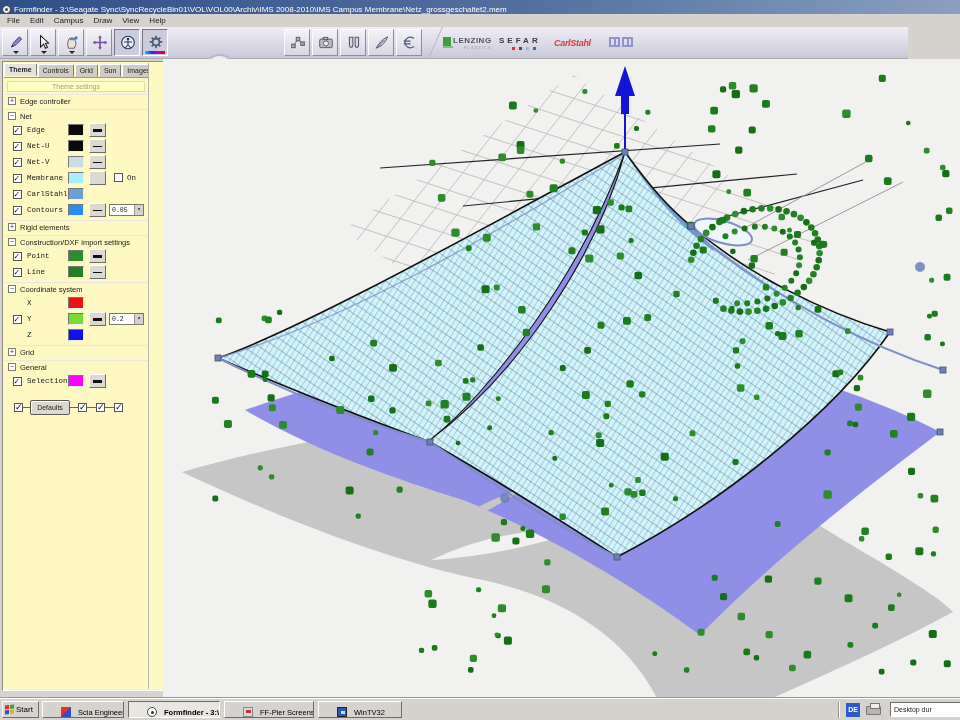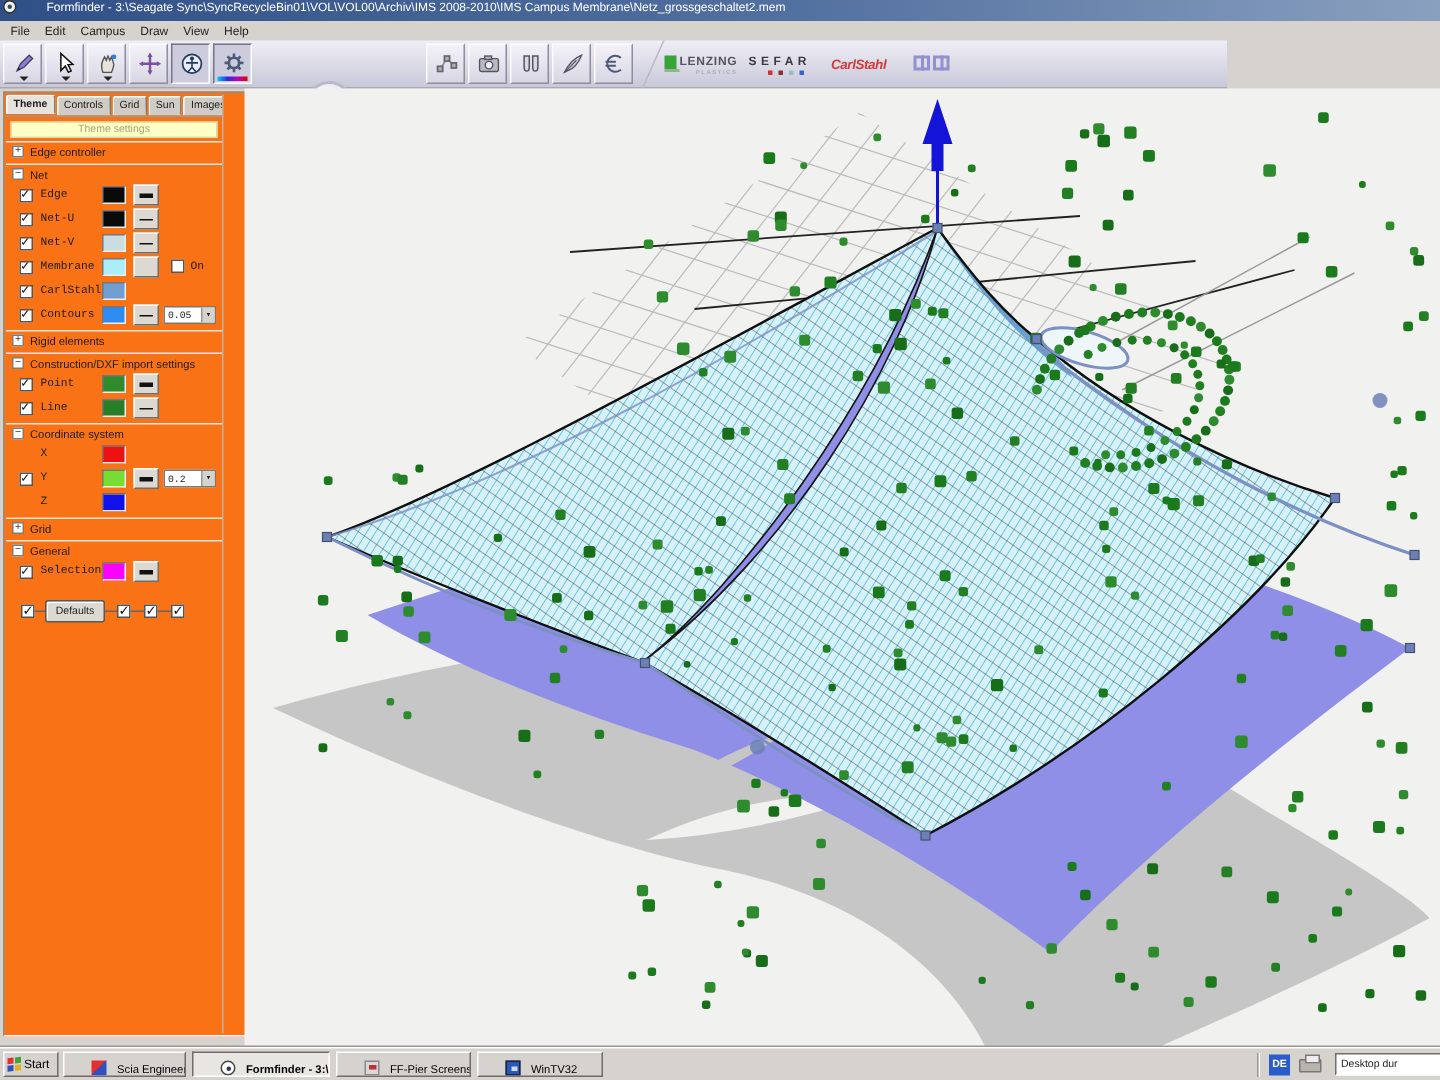--- a/index.html
+++ b/index.html
@@ -5,31 +5,31 @@
   * { box-sizing: border-box; margin: 0; padding: 0; }
   html,body { background:#555; }
   #screen {
     position: relative; width: 960px; height: 720px; overflow: hidden;
     font-family: "Liberation Sans", sans-serif; background: #d6d3ce;
     -webkit-font-smoothing: antialiased;
   }
   
   #titlebar { position:absolute; left:0; top:0; width:960px; height:14px;
     background: linear-gradient(90deg,#2f4f87,#52709f 55%,#8aa0bf);
-    display:flex; align-items:flex-start; gap:20px; padding-left:2px;
+    display:flex; align-items:flex-end; gap:3px; padding-left:2px;
     color:#fff; font-size:8px; white-space:nowrap; overflow:hidden; }
   #app-icon { width:9px; height:9px; border-radius:50%; background:#f4f4f4;
     border:1px solid #333; position:relative; flex:0 0 auto;}
   #app-icon::after{content:""; position:absolute; left:2px; top:2px; width:3px; height:3px; border-radius:50%; background:#355;}
   
   #menubar { position:absolute; left:0; top:14px; width:960px; height:13px;
     background:#d6d3ce; font-size:8px; color:#222; display:flex; align-items:center; padding-left:2px;}
   .mitem { padding:1px 5px; }
   
-  #toolbar { position:absolute; left:0; top:27px; width:818px; height:32px;
+  #toolbar { position:absolute; left:0; top:27px; width:908px; height:32px;
     background: linear-gradient(#efeef6,#c9c8d9); border-bottom:1px solid #aaa; }
   .tbtn { position:absolute; top:2px; width:26px; height:27px;
     background:linear-gradient(#f3f2f8,#d8d6e4);
     border:1px solid; border-color:#fbfbfd #8f8da0 #8f8da0 #fbfbfd; }
   .tbtn.pressed { border-color:#77758a #ffffff #ffffff #77758a; background:#cdccdc; }
   .tbtn svg { position:absolute; left:5px; top:4px; }
   .tbtn .split { position:absolute; bottom:1px; left:10px; width:0; height:0;
     border-left:3px solid transparent; border-right:3px solid transparent; border-top:3px solid #222; }
   .tbtn .themestrip { position:absolute; bottom:1px; left:2px; right:2px; height:3px;
     background:linear-gradient(90deg,#00c8ff,#2a2ae0,#c000c0,#e00000); }
@@ -45,21 +45,21 @@
   #logo-lenzing .sub{ display:block; font-size:4px; color:#aeb0b6; text-align:right; letter-spacing:1px;}
   #logo-sefar { left:499px; font-size:8px; letter-spacing:3px; color:#3a3b40;}
   #sefar-squares { display:flex; gap:4px; margin:2px 0 0 13px;}
   #sefar-squares i { width:3px; height:3px; display:block;}
   #logo-carlstahl { left:554px; top:11px; font-size:9px; color:#d23c3c; font-style:italic; letter-spacing:-.3px;}
   #logo-cjk { left:609px; top:10px; display:flex; gap:2px;}
   #logo-cjk i { display:block; width:11px; height:10px; border:2px solid #9191cf; position:relative;}
   #logo-cjk i::after{ content:""; position:absolute; left:3px; top:-2px; width:2px; height:10px; background:#9191cf;}
   
   #panel { position:absolute; left:2px; top:61px; width:189px; height:630px;
-    background:#f97316; border:1px solid; border-color:#8f8d84 #fff #fff #8f8d84; font-size:7.5px; color:#1c1c1c;padding-left:20px;}
+    background:#fef9c3; border:1px solid; border-color:#8f8d84 #fff #fff #8f8d84; font-size:7.5px; color:#1c1c1c;padding-left:20px;}
   #panel-content { position:absolute; left:1px; top:1px; width:145px; bottom:1px; border-right:1px solid #b6b3aa; overflow:hidden;}
   #ptabs { display:flex; height:15px; border-bottom:1px solid #9a988f; padding-top:1px;}
   .ptab { padding:2px 4px 1px 4px; font-size:7px; border:1px solid; border-color:#fff #7e7c73 transparent #fff;
     border-radius:2px 2px 0 0; background:#cfccc5; margin-right:1px; white-space:nowrap;}
   .ptab.active { background:#e6e3dc; font-weight:bold; position:relative; top:-1px; }
   #pbanner { margin:3px 3px 2px 3px; height:11px; background:#ffffc6; border:1px solid #dedca2;
     color:#a2a27a; text-align:center; font-size:7px; line-height:10px;}
   .pgroup { display:flex; align-items:center; gap:4px; height:13px; margin-top:2px;
     border-top:1px solid #e9e7e1; padding-left:4px; }
   .expander { width:8px; height:8px; border:1px solid #7e7c73; background:#fff; font-size:7px;

